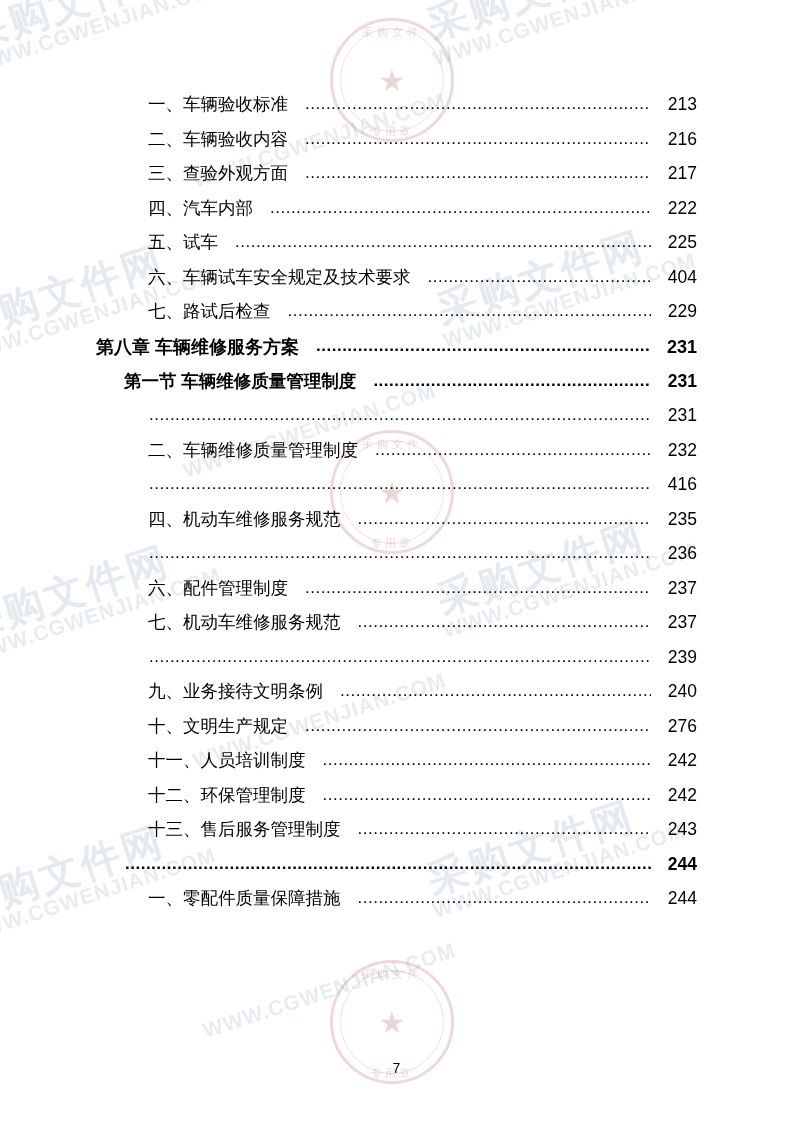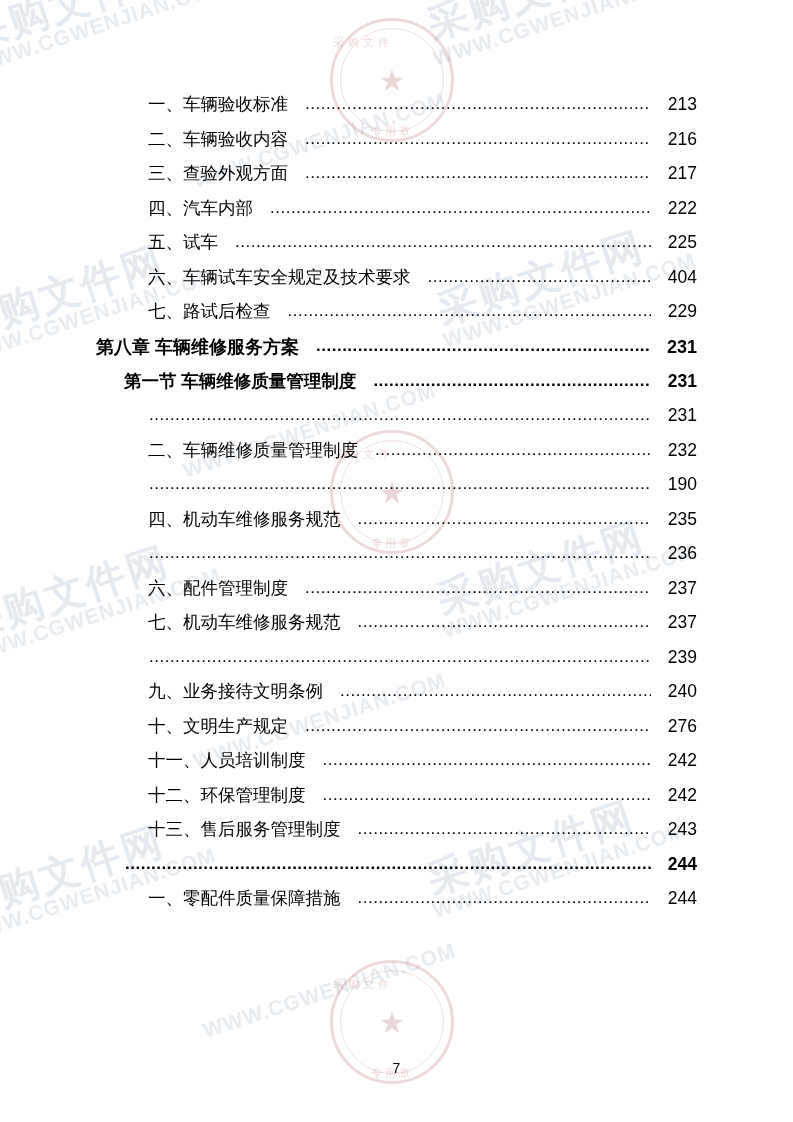--- a/index.html
+++ b/index.html
@@ -59,22 +59,22 @@
     position: absolute;
     left: 50%;
     top: 50%;
     transform: translate(-50%, -50%);
     font-size: 30px;
     color: rgba(190, 120, 120, 0.30);
   }
   .wm-seal .seal-top {
     position: absolute;
     width: 100%;
-    text-align: left;
-    top: 14px;
+    text-align: center;
+    top: 4px;
     font-size: 11px;
     color: rgba(190, 120, 120, 0.30);
     letter-spacing: 4px;
   }
   .wm-seal .seal-bottom {
     position: absolute;
     width: 100%;
     text-align: center;
     bottom: 0;
     font-size: 11px;
@@ -243,21 +243,21 @@
         <span class="dots">........................................................................................................................</span>
         <span class="pageno">231</span>
       </li>
       <li class="toc-item lvl-item">
         <span class="label">二、车辆维修质量管理制度</span>
         <span class="dots">........................................................................................................................</span>
         <span class="pageno">232</span>
       </li>
       <li class="toc-item lvl-item">
         <span class="dots">........................................................................................................................</span>
-        <span class="pageno">190</span>
+        <span class="pageno">416</span>
       </li>
       <li class="toc-item lvl-item">
         <span class="label">四、机动车维修服务规范</span>
         <span class="dots">........................................................................................................................</span>
         <span class="pageno">235</span>
       </li>
       <li class="toc-item lvl-item">
         <span class="dots">........................................................................................................................</span>
         <span class="pageno">236</span>
       </li>

